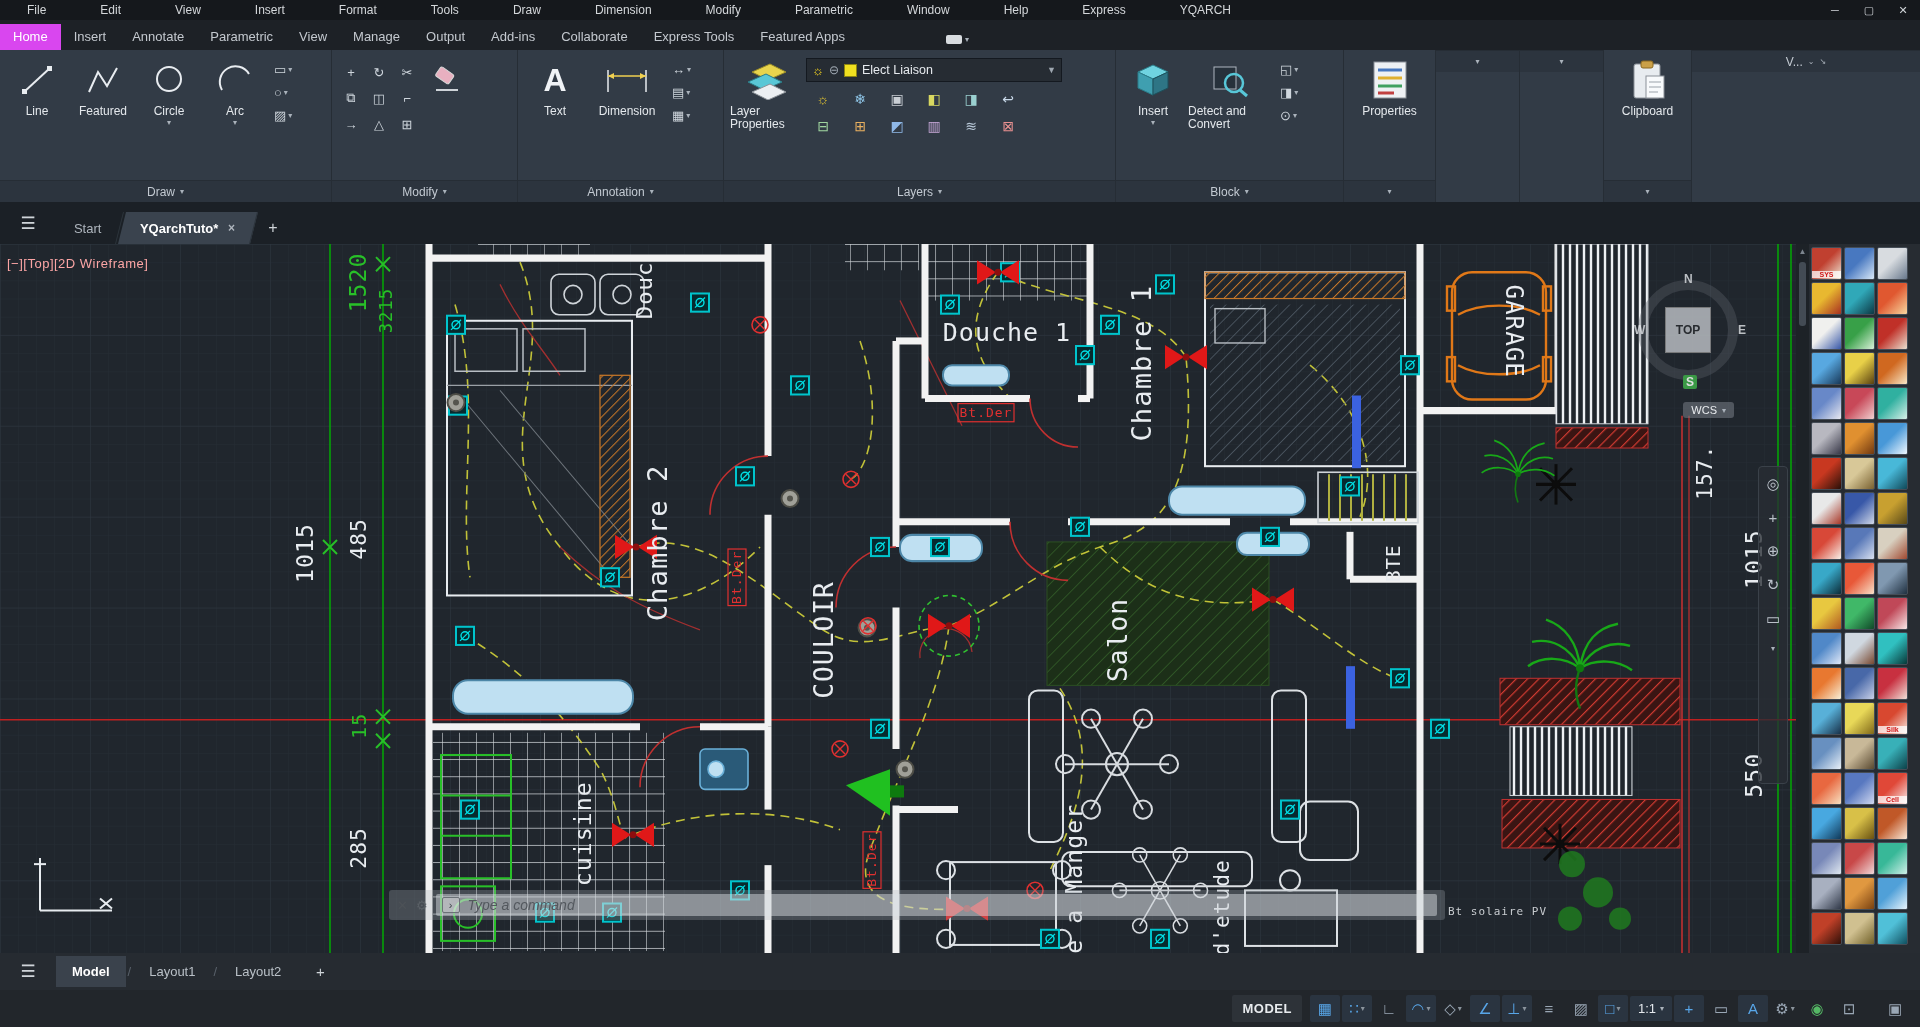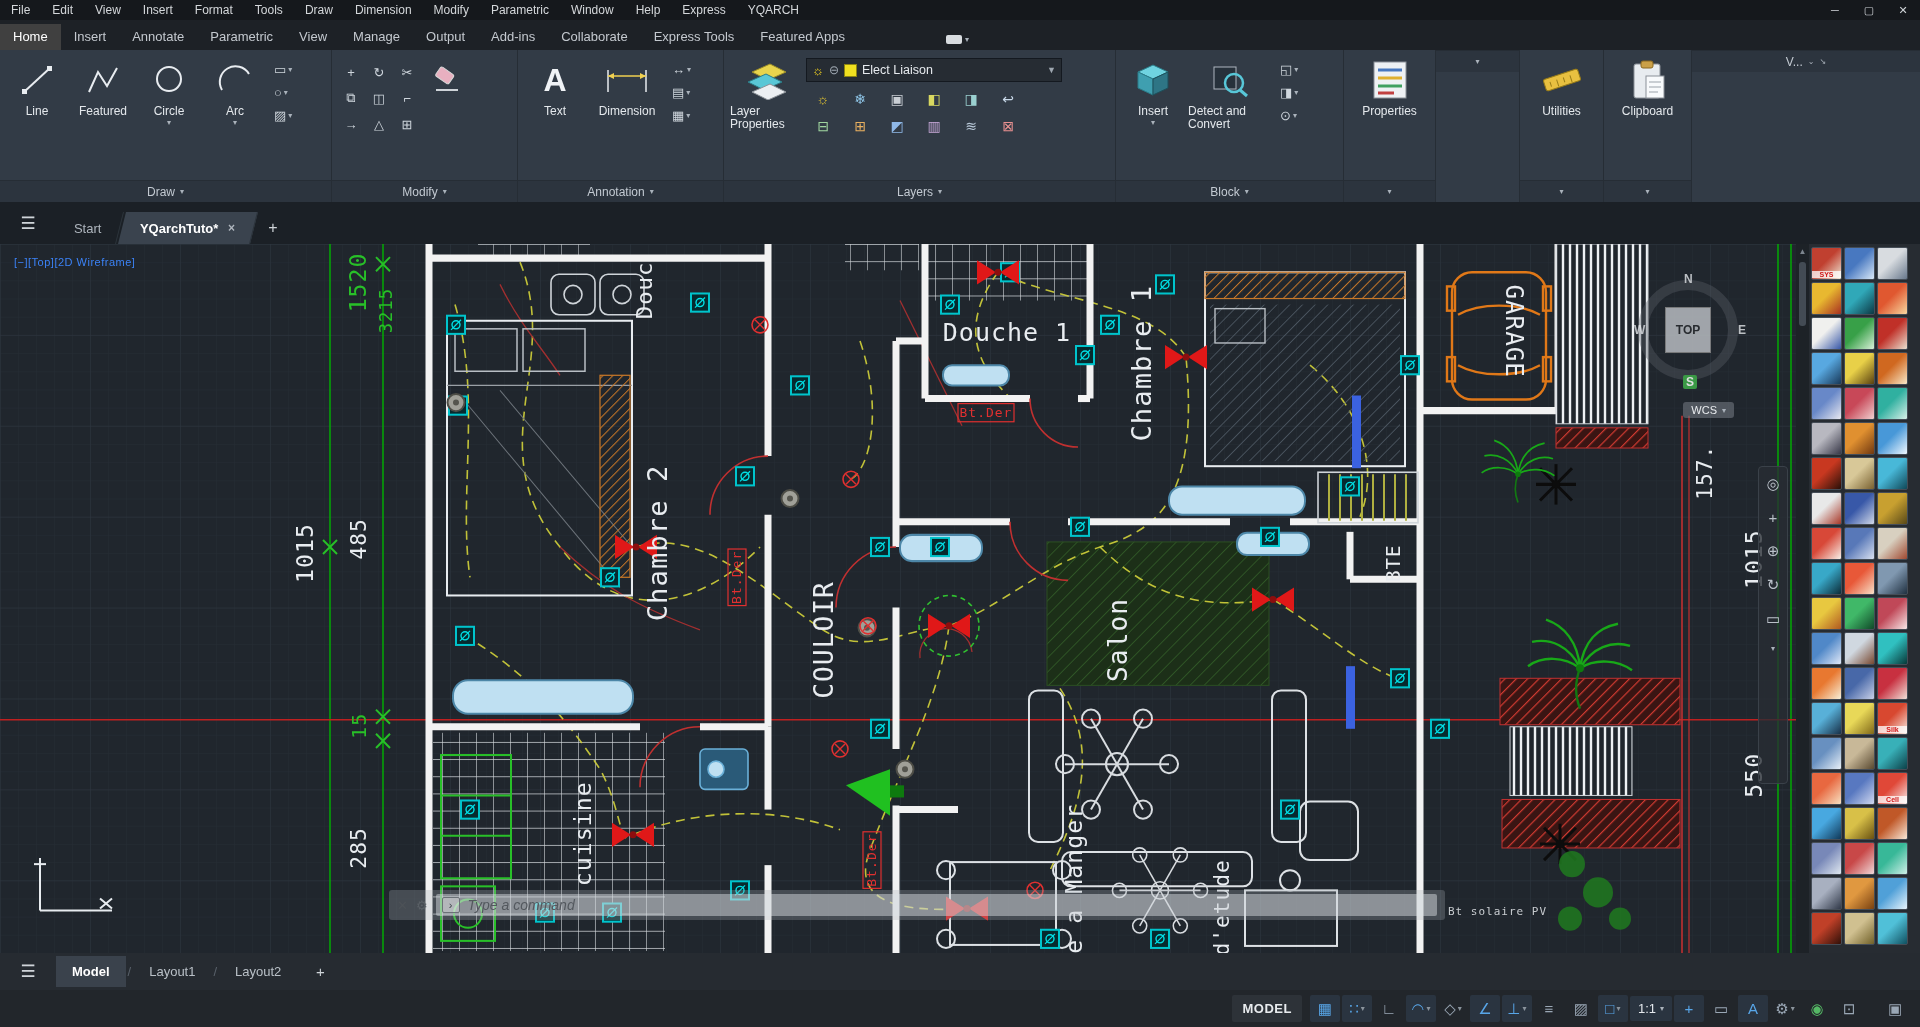--- a/index.html
+++ b/index.html
@@ -2,28 +2,28 @@
 <html><head>
 <meta charset="utf-8">
 <style>
   *{box-sizing:border-box;margin:0;padding:0}
   html,body{width:1920px;height:1027px;overflow:hidden;background:#15181c;
     font-family:"Liberation Sans",sans-serif;-webkit-font-smoothing:antialiased}
   #app{display:flex;flex-direction:column;width:1920px;height:1027px}
 
   
   .menubar{height:20px;background:#15181c;display:flex;align-items:center;color:#d4d7da;font-size:12px;flex:0 0 auto}
-  .menubar .mitem{padding:2px 11px;cursor:default}
+  .menubar .mitem{padding:2px 27px;cursor:default}
   .menubar .spacer{flex:1}
   .winbtn{width:34px;height:20px;display:flex;align-items:center;justify-content:center;font-size:11px;color:#cfd3d7}
 
   
   .ribbontabs{height:30px;background:#1d2126;display:flex;align-items:flex-end;color:#c4c9cf;font-size:13px;flex:0 0 auto}
   .rtab{padding:5px 13px 6px;cursor:default;white-space:nowrap}
-  .rtab.active{background:#404040;color:#fff}
+  .rtab.active{background:#d946ef;color:#fff}
   .ribbon-toggle{margin-left:80px;margin-bottom:4px;color:#aeb6bf;font-size:10px;display:flex;align-items:center;gap:3px;padding:2px 8px}
   .ribbon-toggle .bar{width:16px;height:9px;background:#d8dce0;border-radius:2px;display:inline-block}
 
   
   .ribbon{height:152px;background:#323b46;display:flex;flex:0 0 auto;color:#dfe3e8}
   .panel{display:flex;flex-direction:column;border-right:1px solid #262d35}
   .panel .content{flex:1;display:flex;align-items:flex-start;padding:6px 6px 0;gap:4px}
   .panel .plabel{height:22px;display:flex;align-items:center;justify-content:center;gap:5px;
     font-size:12px;color:#c3cad2;background:#2c343e;border-top:1px solid #262d35}
   .caret{font-size:8px;color:#aab2bb}
@@ -47,21 +47,21 @@
     border-right:1px solid #2c333b;transform:skewX(-14deg);margin-right:2px}
   .ftab>*{transform:skewX(14deg)}
   .ftab.active{background:#3a434e;color:#fff;font-weight:bold}
   .ftab .x{color:#aeb5bd;font-size:12px}
   .ft-add{width:34px;height:32px;display:flex;align-items:center;justify-content:center;color:#cfd4d9;font-size:16px}
 
   
   .main{flex:1;display:flex;min-height:0}
   .canvas-wrap{position:relative;flex:1;background:#20262d;overflow:hidden}
   .canvas-wrap svg.draw{position:absolute;inset:0}
-  .viewlabel{position:absolute;left:14px;top:12px;font-size:11px;color:#3b82f6;letter-spacing:.5px}
+  .viewlabel{position:absolute;left:7px;top:12px;font-size:13px;color:#fca5a5;letter-spacing:.5px}
 
   .viewcube{position:absolute;right:52px;top:30px;width:112px;height:112px;opacity:.85}
   .vc-ring{position:absolute;inset:6px;border:10px solid rgba(90,96,104,.45);border-radius:50%}
   .vc-face{position:absolute;left:33px;top:33px;width:46px;height:46px;background:#b7bbc0;color:#2a2d31;
     display:flex;align-items:center;justify-content:center;font-size:12px;font-weight:bold;border:1px solid #888}
   .vc-l{position:absolute;color:#d7dade;font-size:12px;font-weight:bold}
   .vc-n{left:52px;top:-2px}.vc-e{right:-2px;top:49px}.vc-w{left:2px;top:49px}
   .vc-s{left:51px;bottom:-3px;background:#3fae4a;color:#fff;padding:0 3px;border-radius:2px}
   .wcschip{position:absolute;right:62px;top:158px;background:rgba(120,126,134,.55);color:#e8ebee;
     font-size:11px;padding:2px 8px;border-radius:3px;display:flex;gap:5px;align-items:center}
@@ -391,34 +391,20 @@
         </div>
     </div>
 
     <div class="panel" style="width:84px">
       <div class="plabel">
           <span class="caret">▾</span>
         </div>
     </div>
 
     <div class="panel" style="width:84px">
-      <div class="content" style="justify-content:center">
-        <div class="bigbtn" style="width:70px">
-          <span class="ic">
-            <svg width="44" height="44">
-                <rect x="4" y="16" width="36" height="12" rx="2" fill="#e8c040" stroke="#9a7d18" transform="rotate(-18 22 22)"></rect>
-                <line x1="10" y1="20" x2="10" y2="25" stroke="#9a7d18" transform="rotate(-18 22 22)"></line>
-                <line x1="17" y1="20" x2="17" y2="27" stroke="#9a7d18" transform="rotate(-18 22 22)"></line>
-                <line x1="24" y1="20" x2="24" y2="25" stroke="#9a7d18" transform="rotate(-18 22 22)"></line>
-                <line x1="31" y1="20" x2="31" y2="27" stroke="#9a7d18" transform="rotate(-18 22 22)"></line>
-              </svg>
-          </span>
-          <span class="lb">Utilities</span>
-        </div>
-      </div>
       <div class="plabel">
           <span class="caret">▾</span>
         </div>
     </div>
 
     <div class="panel" style="width:88px">
       <div class="content" style="justify-content:center">
         <div class="bigbtn" style="width:74px">
           <span class="ic">
             <svg width="40" height="44">

